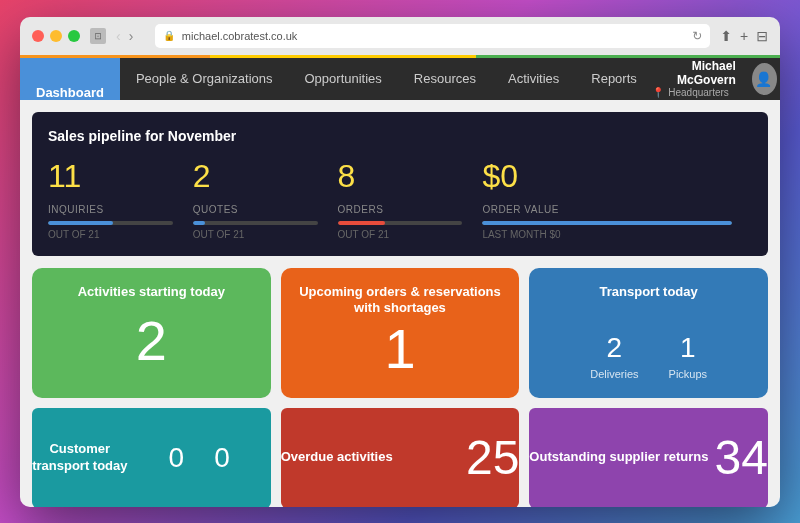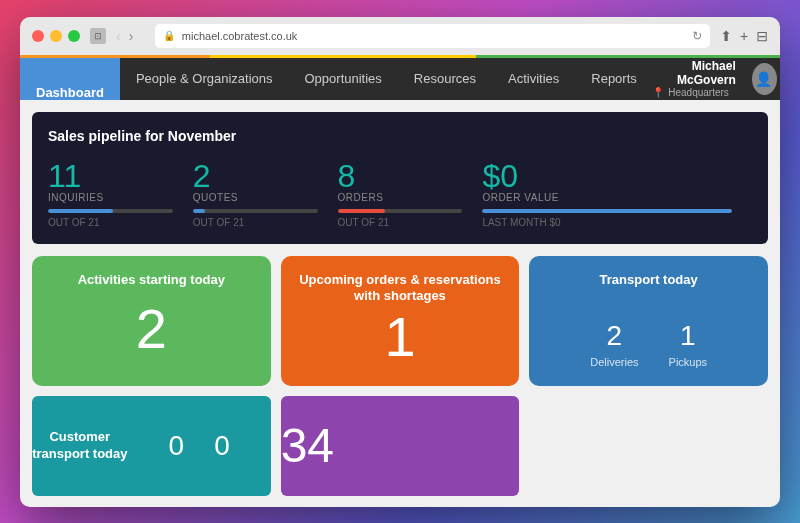--- a/index.html
+++ b/index.html
@@ -175,23 +175,23 @@
       display: flex;
       gap: 0;
     }
     .stat-item {
       flex: 1;
       padding-right: 20px;
     }
     .stat-number {
       font-size: 32px;
       font-weight: 300;
-      color: #14b8a6;
+      color: #fde047;
       line-height: 1;
-      margin-bottom: 0;
+      margin-bottom: 12px;
     }
     .stat-label {
       font-size: 10px;
       color: #888;
       letter-spacing: 0.5px;
       text-transform: uppercase;
       margin-bottom: 6px;
     }
     .progress-bar-container {
       height: 4px;
@@ -431,19 +431,24 @@
         <div class="card-bottom">
           <div class="card-sub-item">
             <span class="card-sub-num">0</span>
           </div>
           <div class="card-sub-item">
             <span class="card-sub-num">0</span>
           </div>
         </div>
       </div>
 
+      <div class="bottom-card bg-red">
+        <div class="card-title">Overdue activities</div>
+        <div class="card-number">25</div>
+      </div>
 
       <div class="bottom-card bg-purple">
+        <div class="card-title">Outstanding supplier returns</div>
         <div class="card-number">34</div>
       </div>
     </div>
   </div>
 </div>
 
 </body></html>

